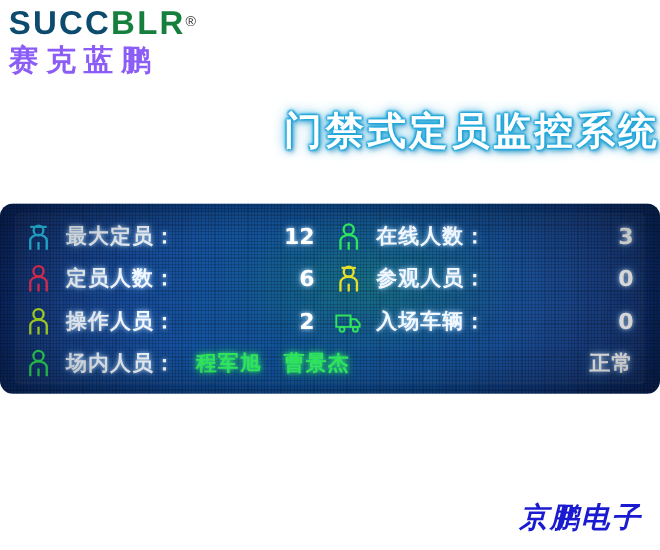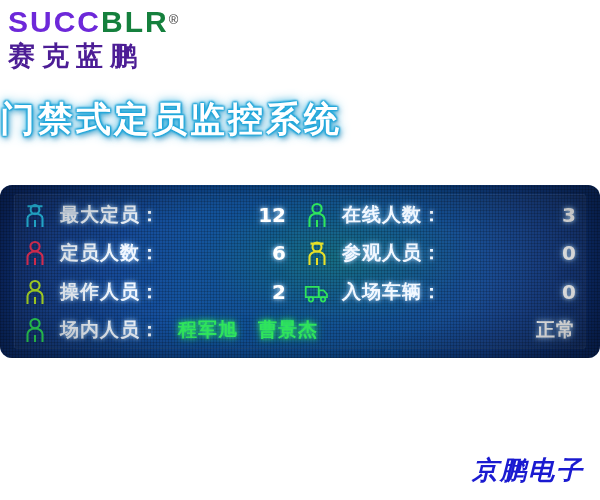--- a/index.html
+++ b/index.html
@@ -25,48 +25,48 @@
   }
   #brand-latin {
     font-family: "Liberation Sans", sans-serif;
     font-weight: bold;
     font-size: 30px;
     letter-spacing: 2px;
     line-height: 32px;
     white-space: nowrap;
     position: relative;
   }
-  .brand-red  { color: #6d28d9; }
+  .brand-red  { color: #0c4a6e; }
   .brand-blue { color: #15803d; }
   #brand-reg {
     position: absolute;
     top: -2px;
     font-size: 13px;
     color: #3a3a3a;
     font-weight: normal;
     vertical-align: super;
   }
   #brand-cn {
     font-family: "DejaVu Sans", sans-serif;
     font-weight: bold;
     font-size: 27px;
     letter-spacing: 7px;
-    color: #4c1d95;
+    color: #8b5cf6;
     line-height: 34px;
     margin-top: 1px;
     white-space: nowrap;
   }
 
   
   #page-title {
     position: absolute;
     left: 0;
     right: 0;
     top: 96px;
-    text-align: left;
+    text-align: right;
     font-family: "DejaVu Sans", sans-serif;
     font-weight: bold;
     font-size: 35px;
     letter-spacing: 3px;
     color: #ffffff;
     text-shadow:
        0 0 2px #24b7e8,
        1px 1px 2px #1f9fd4,
       -1px  1px 2px #1f9fd4,
        1px -1px 2px #1f9fd4,

